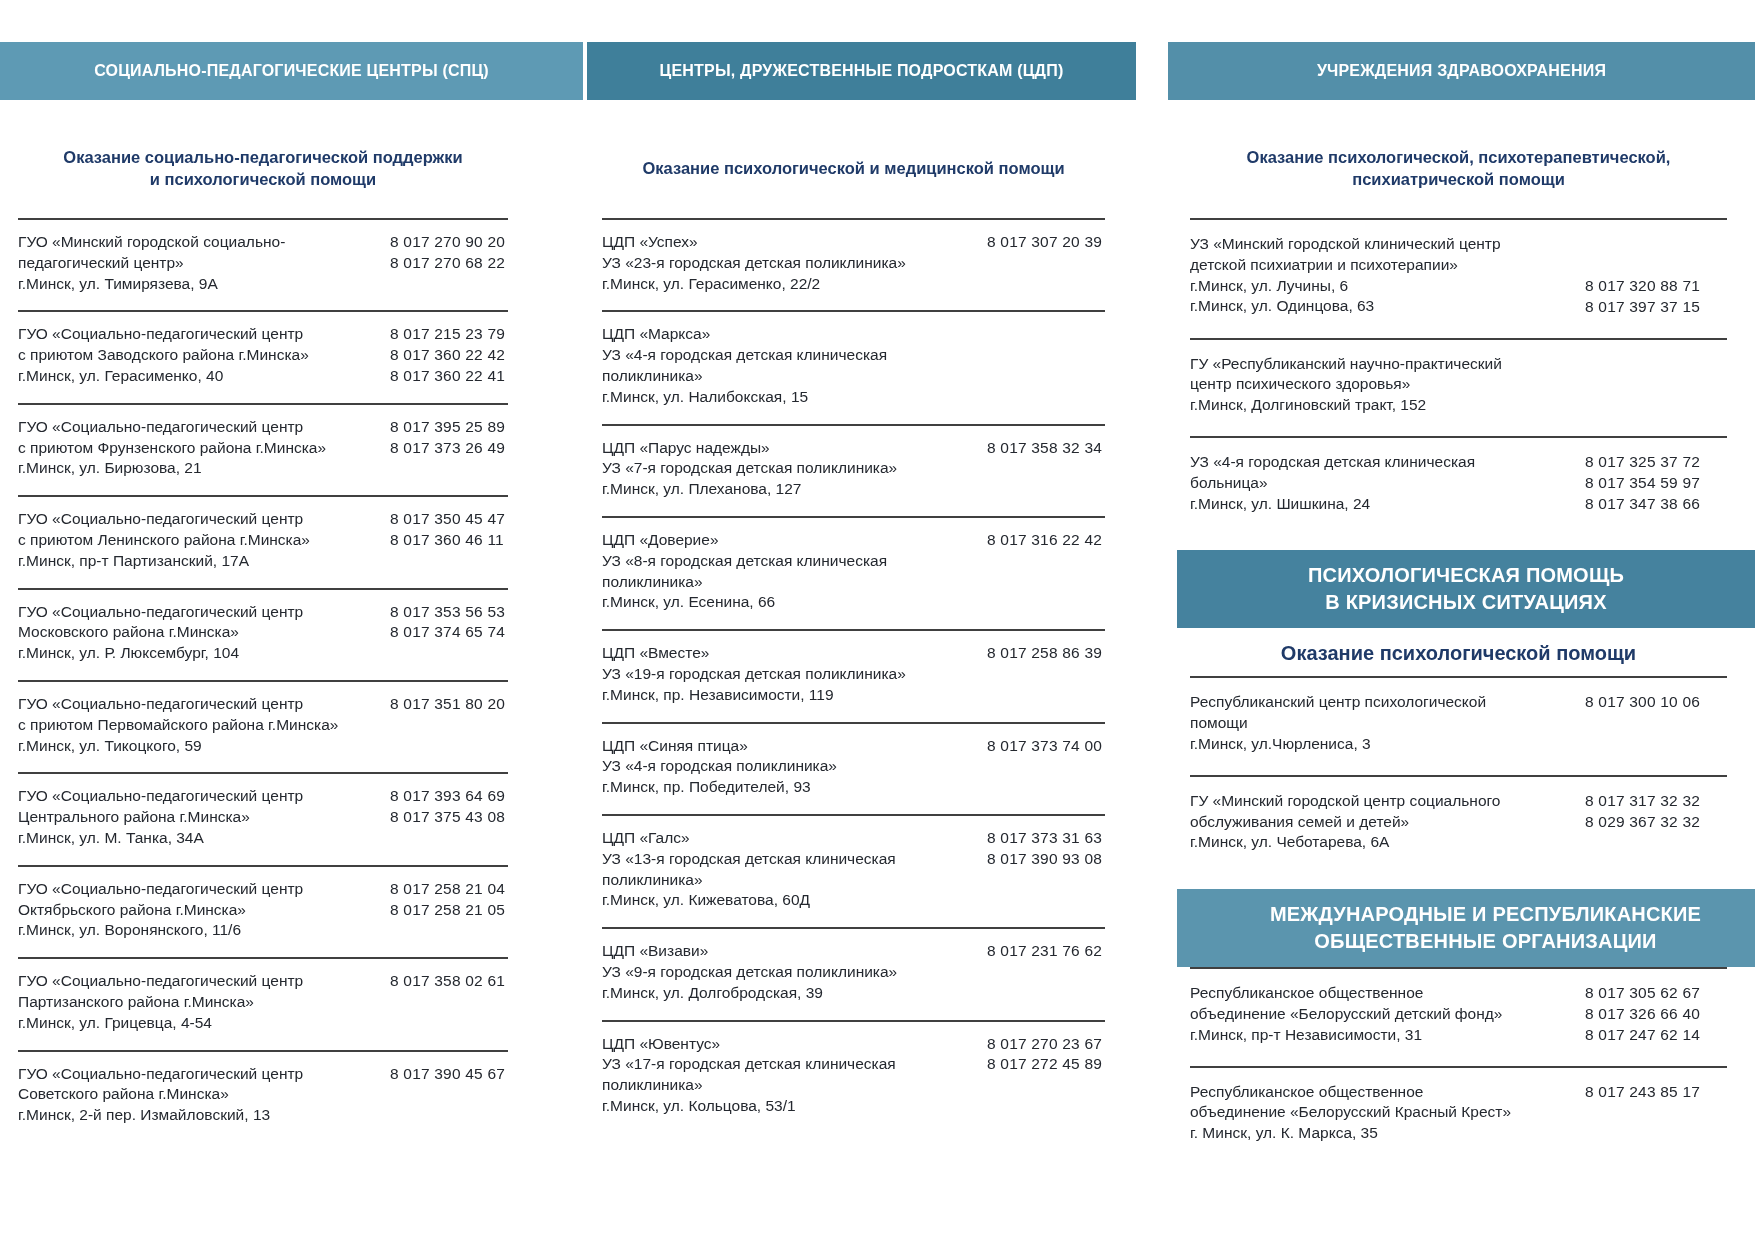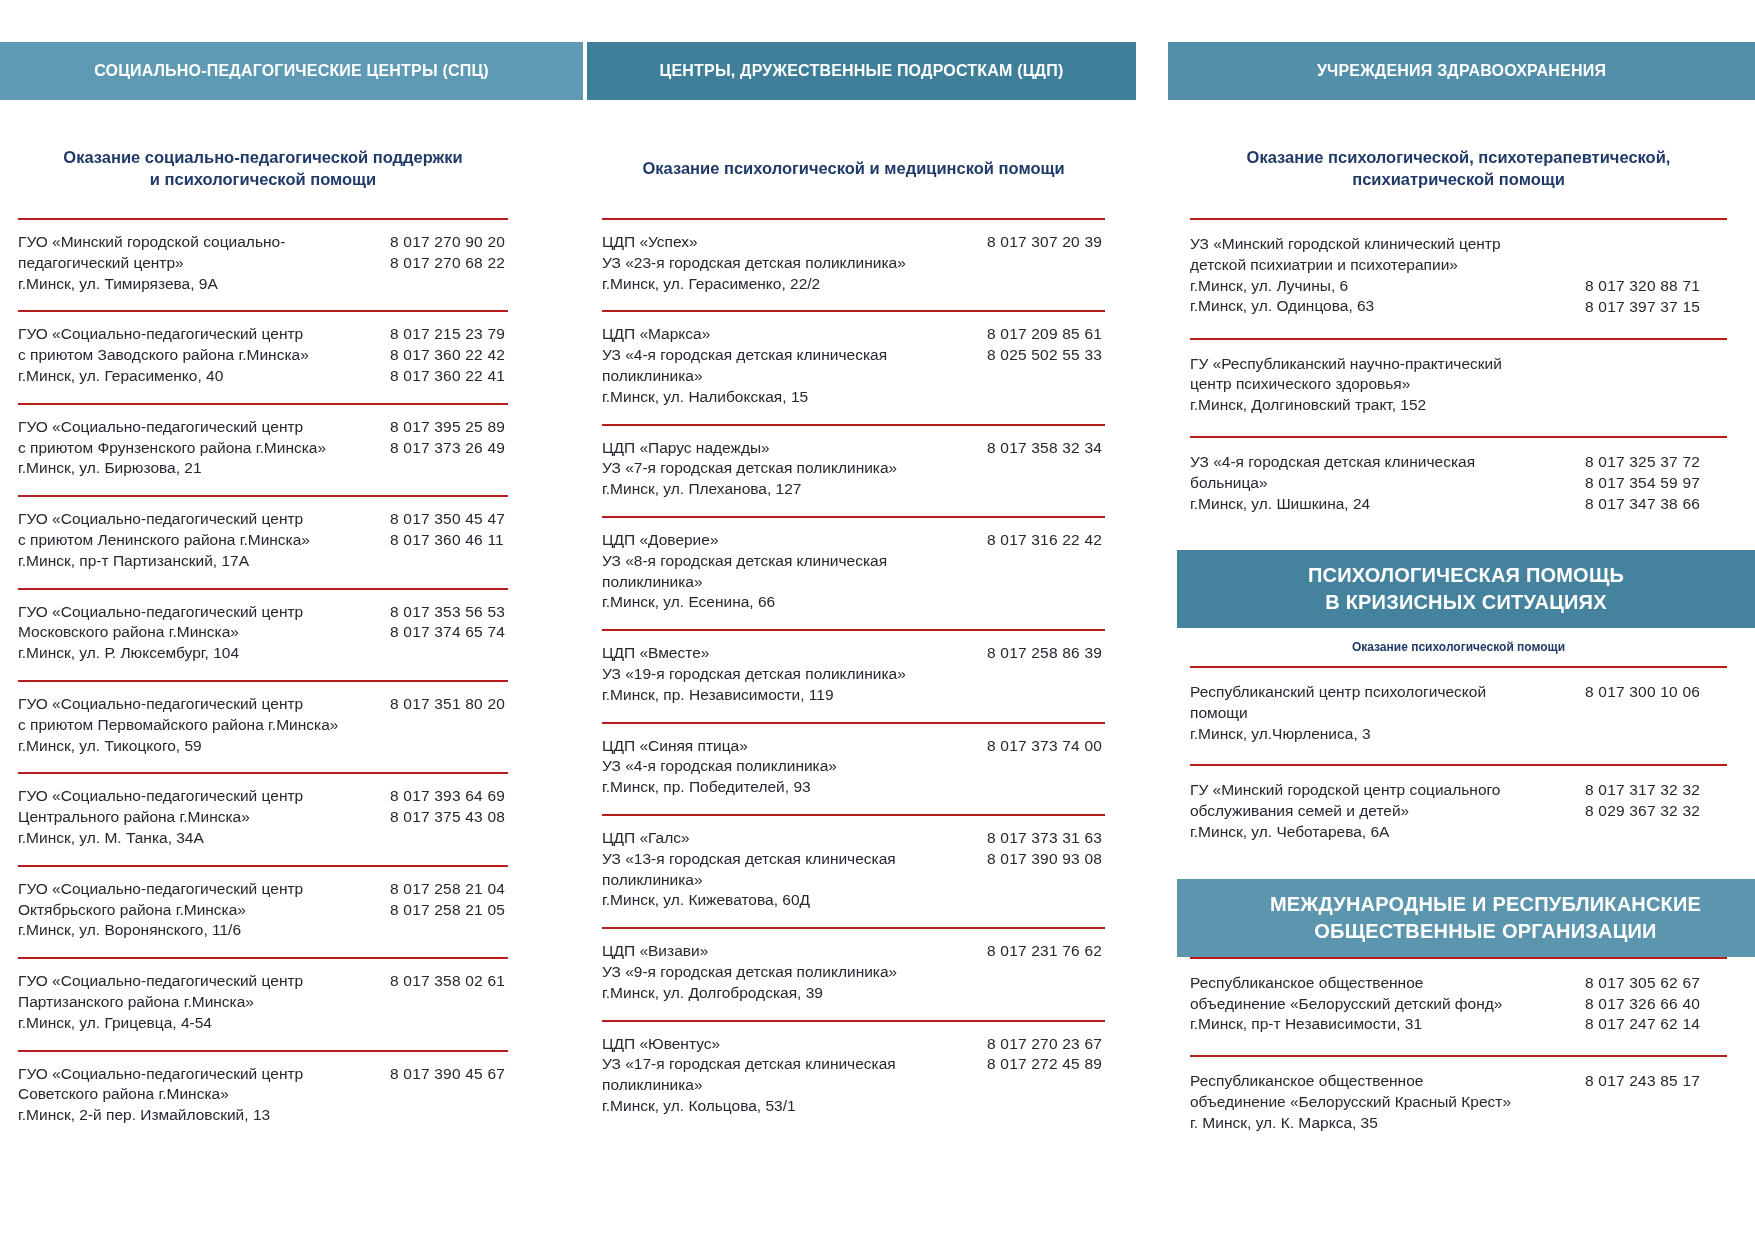--- a/index.html
+++ b/index.html
@@ -24,25 +24,25 @@
   .col-2 { left:602px;  width:503px; }
   .col-3 { left:1190px; width:537px; }
 
   .subhead {
     height:100px; display:flex; align-items:center; justify-content:center;
     text-align:center; color:#1f3a68; font-weight:bold; font-size:16.5px;
     line-height:1.35;
   }
   .subhead-sm {
     margin:12px 0 10px; text-align:center; color:#1f3a68;
-    font-weight:bold; font-size:12px; line-height:1.3;
+    font-weight:bold; font-size:20px; line-height:1.3;
   }
   .entries { width:100%; }
   .entry {
-    display:flex; border-top:2px solid #b91c1c;
+    display:flex; border-top:2px solid #404040;
     padding:12px 0 16px;
   }
   .col-3 .entry { padding:14px 0 20px; }
   .entry .name { flex:1 1 auto; min-width:0; }
   .entry .phones { flex:0 0 118px; }
   .col-3 .entry .phones { flex:0 0 142px; }
   .line, .phone { font-size:15.5px; line-height:20.8px; white-space:nowrap; }
   .phone { letter-spacing:0.2px; }
 
   .banner {
@@ -191,24 +191,20 @@
             <div class="phone">8 017 307 20 39</div>
           </div>
         </div>
         <div class="entry">
           <div class="name">
             <div class="line">ЦДП «Маркса»</div>
             <div class="line">УЗ «4-я городская детская клиническая</div>
             <div class="line">поликлиника»</div>
             <div class="line">г.Минск, ул. Налибокская, 15</div>
           </div>
-          <div class="phones">
-            <div class="phone">8 017 209 85 61</div>
-            <div class="phone">8 025 502 55 33</div>
-          </div>
         </div>
         <div class="entry">
           <div class="name">
             <div class="line">ЦДП «Парус надежды»</div>
             <div class="line">УЗ «7-я городская детская поликлиника»</div>
             <div class="line">г.Минск, ул. Плеханова, 127</div>
           </div>
           <div class="phones">
             <div class="phone">8 017 358 32 34</div>
           </div>

